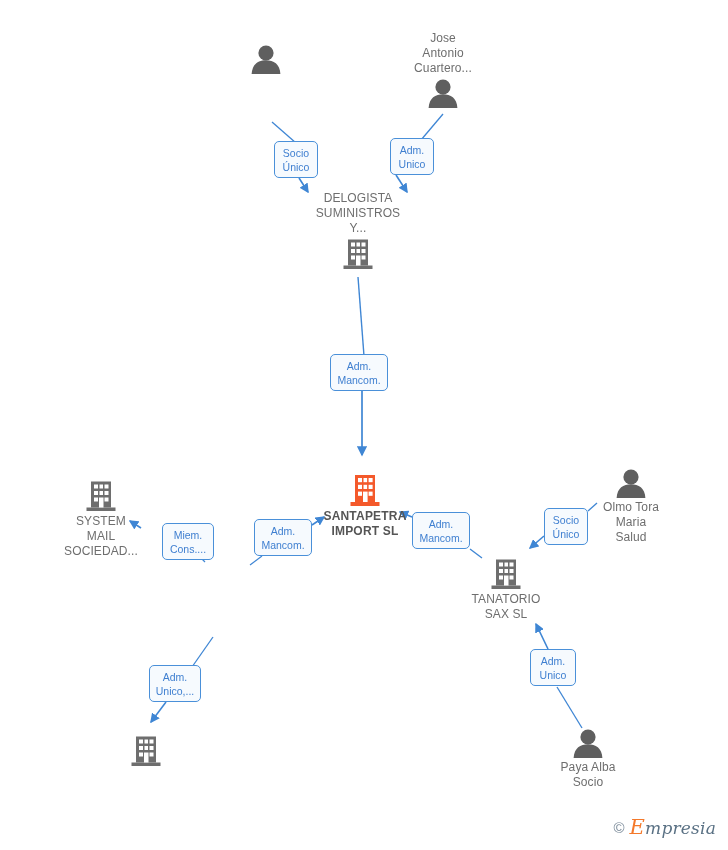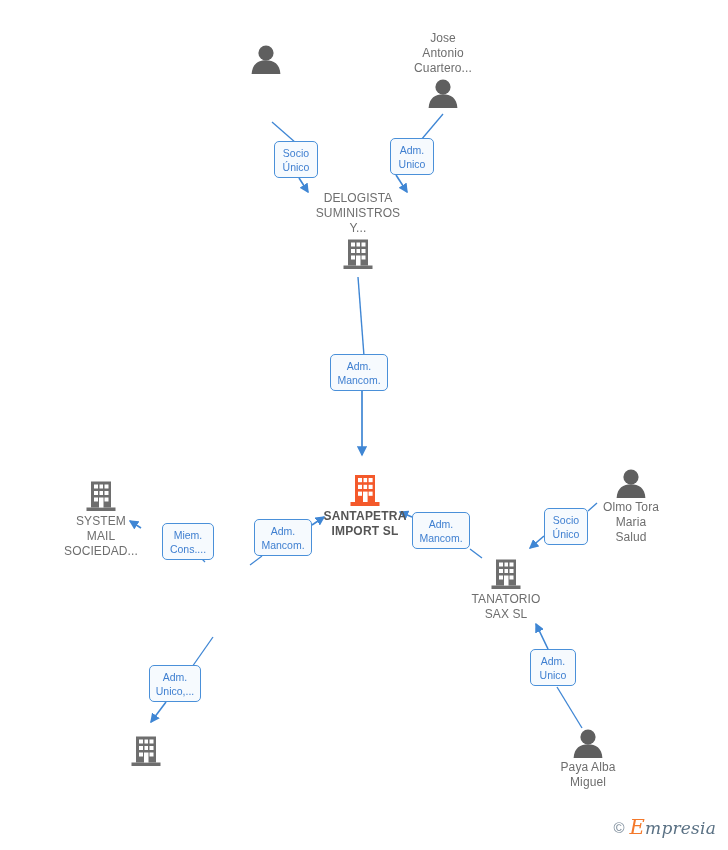--- a/index.html
+++ b/index.html
@@ -298,21 +298,21 @@
   </div>
 
   <div class="node person" style="left:588px; top:728px;">
     <span class="glyph">
       <svg width="36" height="30" viewBox="0 0 36 30" xmlns="http://www.w3.org/2000/svg">
         <circle cx="18" cy="9" r="7.6" fill="#5f5f5f"></circle>
         <path d="M3.6 30 C4.2 19.8 10.4 16.2 18 16.2 C25.6 16.2 31.8 19.8 32.4 30 Z" fill="#5f5f5f"></path>
       </svg>
     </span>
     <span class="label">Paya Alba
-Miguel</span>
+Socio</span>
   </div>
 
   <div class="badge" style="left:274px; top:141px; width:44px; height:37px;">Socio
 Único</div>
 
   <div class="badge" style="left:390px; top:138px; width:44px; height:37px;">Adm.
 Unico</div>
 
   <div class="badge" style="left:330px; top:354px; width:58px; height:37px;">Adm.
 Mancom.</div>

